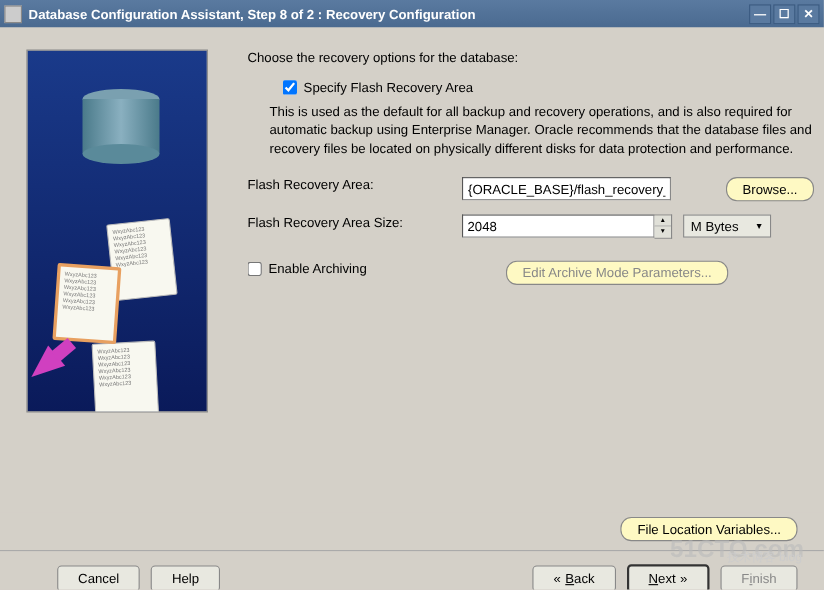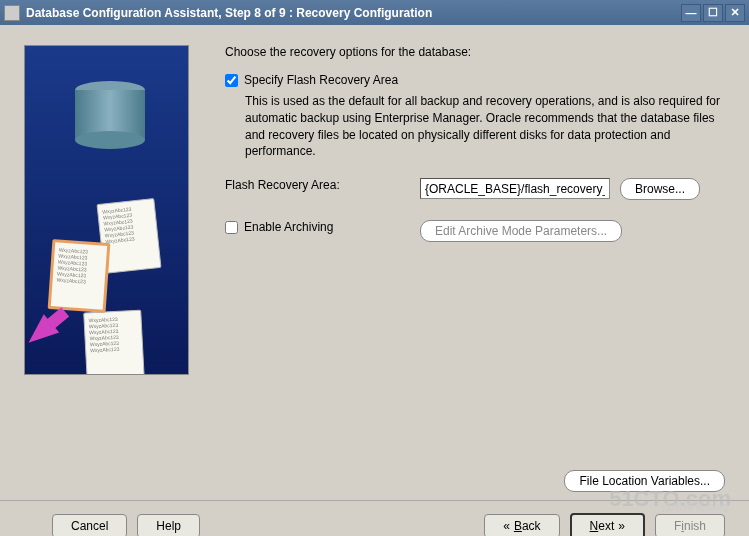--- a/index.html
+++ b/index.html
@@ -20,31 +20,31 @@
 .cyl-bot { width: 70px; height: 18px; background: #5a8a9a; border-radius: 50%; margin-top: -9px; }
 .paper { position: absolute; width: 58px; height: 70px; background: #f8f8f0; border: 1px solid #bbb; border-radius: 2px; font-size: 5px; line-height: 6px; padding: 4px; color: #777; overflow: hidden; }
 .paper.p1 { top: 155px; left: 75px; transform: rotate(-6deg); z-index: 2; }
 .paper.p2 { top: 195px; left: 25px; transform: rotate(4deg); z-index: 4; border: 3px solid #e8a060; }
 .paper.p3 { top: 265px; left: 60px; transform: rotate(-3deg); z-index: 3; }
 .arrow { position: absolute; top: 275px; left: 0px; width: 0; height: 0; border-right: 30px solid #d040c0; border-top: 12px solid transparent; border-bottom: 12px solid transparent; z-index: 5; transform: rotate(-40deg); }
 .arrow::after { content: ''; position: absolute; left: 28px; top: -6px; width: 20px; height: 12px; background: #d040c0; }
 
 .content { flex: 1; padding-left: 36px; color: #000; }
 .prompt { margin-bottom: 14px; }
-.chkrow { display: flex; align-items: center; gap: 6px; margin-bottom: 6px; }
+.chkrow { display: flex; gap: 6px; margin-bottom: 6px; margin-left: 32px; }
 .chkrow input[type=checkbox] { width: 13px; height: 13px; }
 .desc { margin-left: 20px; margin-bottom: 18px; line-height: 1.4; color: #000; }
 .fieldrow { display: flex; align-items: flex-start; margin-bottom: 12px; margin-left: 0; }
 .fieldlabel { width: 195px; }
 .textfield { width: 190px; height: 21px; background: #fff; border: 1px solid #888; border-top-color: #555; border-left-color: #555; padding: 2px 4px; font-size: 12px; }
 .spinner-wrap { display: flex; }
 .spinner-btns { display: flex; flex-direction: column; border: 1px solid #888; border-left: none; }
 .spinner-btn { width: 15px; height: 10px; background: #e0e0d8; font-size: 6px; display: flex; align-items: center; justify-content: center; cursor: pointer; border-bottom: 1px solid #aaa; }
 .spinner-btn:last-child { border-bottom: none; }
-.btn { background: #ffffff; border: 1px solid #888; border-radius: 10px; padding: 3px 14px; font-size: 12px; cursor: pointer; white-space: nowrap; }
+.btn { background: #fef9c3; border: 1px solid #888; border-radius: 10px; padding: 3px 14px; font-size: 12px; cursor: pointer; white-space: nowrap; margin-left: 40px; }
 .btn.disabled { color: #888; cursor: default; }
 .sel { display: flex; align-items: center; background: #e8e8e0; border: 1px solid #888; height: 21px; padding: 0 6px; cursor: pointer; min-width: 80px; justify-content: space-between; gap: 6px; }
 .chevd { font-size: 8px; }
 
 .file-loc-row { display: flex; justify-content: flex-end; padding: 4px 24px 8px 20px; }
 .footer { display: flex; align-items: center; padding: 8px 24px; border-top: 1px solid #aaa; height: 50px; }
 .footer .left-btns { display: flex; gap: 10px; margin-left: 28px; }
 .footer .spacer { flex: 1; }
 .footer .right-btns { display: flex; gap: 10px; align-items: center; }
 .navbtn { background: #e8e8e0; border: 1px solid #888; border-radius: 4px; padding: 4px 18px; font-size: 12px; cursor: pointer; display: flex; align-items: center; gap: 4px; }
@@ -52,21 +52,21 @@
 .navbtn.primary { border: 2px solid #333; }
 .underline { text-decoration: underline; }
 .watermark { position: absolute; right: 18px; bottom: 24px; color: #bbb; font-size: 22px; font-weight: bold; pointer-events: none; opacity: 0.6; margin-top: 20px; }
 .watermark-sub { position: absolute; right: 20px; bottom: 22px; color: #ccc; font-size: 11px; pointer-events: none; }
 </style>
 </head>
 <body>
 
 <div class="titlebar">
   <div class="app-icon"></div>
-  <div class="title-text">Database Configuration Assistant, Step 8 of 9 : Recovery Configuration</div>
+  <div class="title-text">Database Configuration Assistant, Step 8 of 2 : Recovery Configuration</div>
   <div class="win-btns">
     <div class="win-btn">—</div>
     <div class="win-btn">☐</div>
     <div class="win-btn">✕</div>
   </div>
 </div>
 
 <div class="mainarea">
 
   <div class="sidepanel">
@@ -90,20 +90,35 @@
     </div>
     <div class="desc">This is used as the default for all backup and recovery operations, and is also required for automatic backup using Enterprise Manager. Oracle recommends that the database files and recovery files be located on physically different disks for data protection and performance.</div>
 
     <div class="fieldrow">
       <div class="fieldlabel">Flash Recovery Area:</div>
       <input class="textfield" value="{ORACLE_BASE}/flash_recovery_" style="">
       <div style="width:10px"></div>
       <button class="btn">Browse...</button>
     </div>
 
+    <div class="fieldrow">
+      <div class="fieldlabel">Flash Recovery Area Size:</div>
+      <div class="spinner-wrap">
+        <input class="textfield" style="width: 175px;" value="2048">
+        <div class="spinner-btns">
+          <div class="spinner-btn">▲</div>
+          <div class="spinner-btn">▼</div>
+        </div>
+      </div>
+      <div style="width:10px"></div>
+      <div class="sel">
+        <span>M Bytes</span>
+        <span class="chevd">▼</span>
+      </div>
+    </div>
 
     <div class="fieldrow" style="margin-top:20px">
       <div style="width:195px; display:flex; align-items:center; gap:6px;">
         <input type="checkbox" style="">
         <span>Enable Archiving</span>
       </div>
       <button class="btn disabled">Edit Archive Mode Parameters...</button>
     </div>
   </div>
 </div>

